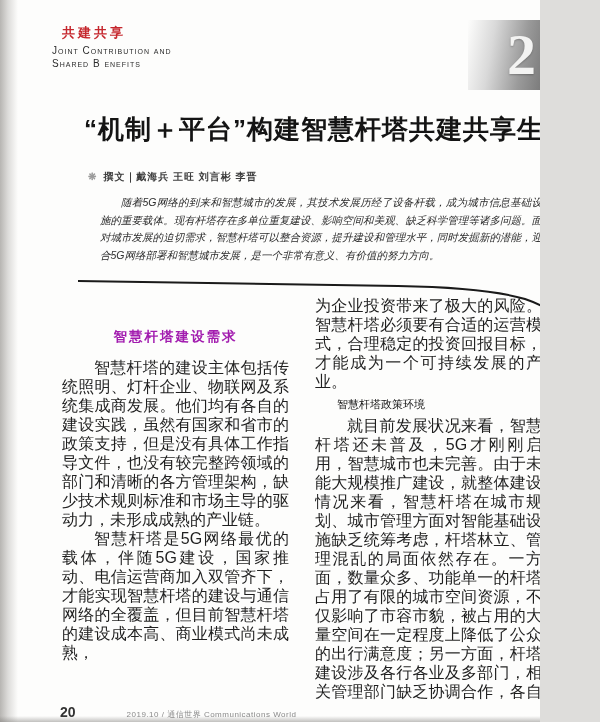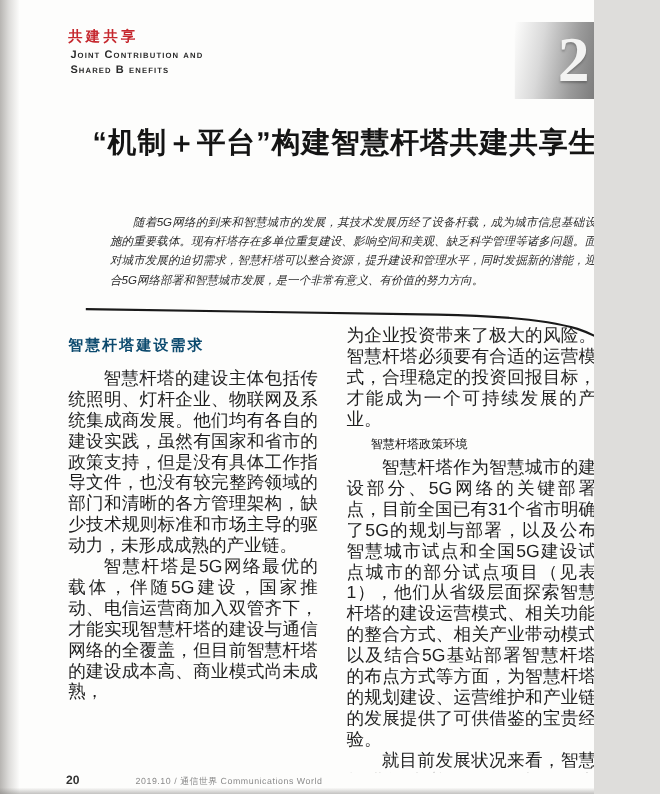--- a/index.html
+++ b/index.html
@@ -25,22 +25,22 @@
     background: linear-gradient(to top, rgba(120,118,115,.45), rgba(255,255,255,0));
     z-index: 5;
   }
 
   
   .section-cn {
     position: absolute; left: 62px; top: 24px;
     color: #c5272d; font-size: 13px; font-weight: bold; letter-spacing: 3px;
   }
   .section-en {
-    position: absolute; left: 64px; top: 44px;
-    font-size: 10px; font-weight: bold; color: #2b2b2b;
+    position: absolute; left: 52px; top: 44px;
+    font-size: 10px; font-weight: normal; color: #2b2b2b;
     letter-spacing: 1px; line-height: 13px;
     font-variant: small-caps;
   }
   .chapter-badge {
     position: absolute; left: 468px; top: 20px; width: 82px; height: 70px;
     background: linear-gradient(100deg, rgba(250,250,250,0) 0%, #d9d9d9 30%, #9a9a9a 65%, #6f6f6f 100%);
     display: flex; align-items: center; justify-content: flex-end;
     padding-right: 14px;
   }
   .chapter-num {
@@ -72,72 +72,74 @@
     position: absolute; left: 62px; top: 296px; width: 480px; height: 406px;
     display: flex; gap: 26px; overflow: hidden;
   }
   .col { width: 227px; overflow: hidden; }
   .col p {
     font-size: 16px; line-height: 19px; color: #1f1f1f;
     text-align: justify; text-indent: 2em;
   }
   .col p.continuation { text-indent: 0; }
   .col-heading {
-    margin: 9px 0 12px 0;
-    font-size: 13.5px; font-weight: bold; color: #0c4a6e; letter-spacing: 2px;
+    margin: 32px 0 12px 0;
+    font-size: 13.5px; font-weight: bold; color: #a21caf; letter-spacing: 2px; text-align: center;
   }
   .sub-heading {
     margin: 4px 0 2px 0;
     font-size: 11px; font-weight: normal; color: #111; text-indent: 2em;
     line-height: 19px;
   }
 
   
   .footer {
     position: absolute; left: 60px; top: 704px; display: flex; align-items: baseline; gap: 8px;
   }
-  .page-num { font-size: 11px; font-weight: bold; color: #333; }
+  .page-num { font-size: 14px; font-weight: bold; color: #333; }
   .footer-text { font-size: 8px; color: #8a8a8a; letter-spacing: .5px; margin-left: 43px; }
 </style>
 </head>
 <body>
 
 <div class="page">
 
   <div class="edge-left"></div>
   <div class="edge-bottom"></div>
 
   <div class="section-cn">共建共享</div>
   <div class="section-en">
     <div>Joint Contribution and</div>
     <div>Shared B enefits</div>
   </div>
   <div class="chapter-badge">
     <span class="chapter-num">2</span>
   </div>
 
   <h1 class="title">“机制＋平台”构建智慧杆塔共建共享生态</h1>
+  <div class="byline">
+    <span class="byline-icon">❋</span><span>撰文｜戴海兵 王旺 刘言彬 李晋</span>
+  </div>
   <p class="abstract">随着5G网络的到来和智慧城市的发展，其技术发展历经了设备杆载，成为城市信息基础设施的重要载体。现有杆塔存在多单位重复建设、影响空间和美观、缺乏科学管理等诸多问题。面对城市发展的迫切需求，智慧杆塔可以整合资源，提升建设和管理水平，同时发掘新的潜能，迎合5G网络部署和智慧城市发展，是一个非常有意义、有价值的努力方向。</p>
 
   <svg class="swoosh" width="470" height="36" viewBox="0 0 470 36">
     <path d="M0,9 L320,14 C380,15 420,19 447,27 C456,30 462,33 468,36" stroke="#1a1a1a" stroke-width="2" fill="none" stroke-linecap="round"></path>
   </svg>
 
   <div class="columns">
 
     <div class="col">
       <h2 class="col-heading">智慧杆塔建设需求</h2>
       <p>智慧杆塔的建设主体包括传统照明、灯杆企业、物联网及系统集成商发展。他们均有各自的建设实践，虽然有国家和省市的政策支持，但是没有具体工作指导文件，也没有较完整跨领域的部门和清晰的各方管理架构，缺少技术规则标准和市场主导的驱动力，未形成成熟的产业链。</p>
       <p>智慧杆塔是5G网络最优的载体，伴随5G建设，国家推动、电信运营商加入双管齐下，才能实现智慧杆塔的建设与通信网络的全覆盖，但目前智慧杆塔的建设成本高、商业模式尚未成熟，</p>
     </div>
 
     <div class="col">
       <p class="continuation">为企业投资带来了极大的风险。智慧杆塔必须要有合适的运营模式，合理稳定的投资回报目标，才能成为一个可持续发展的产业。</p>
       <h3 class="sub-heading">智慧杆塔政策环境</h3>
-      <p>智慧杆塔作为智慧城市的建设部分、5G网络的关键部署点，目前全国已有31个省市明确了5G的规划与部署，以及公布智慧城市试点和全国5G建设试点城市的部分试点项目（见表1），他们从省级层面探索智慧杆塔的建设运营模式、相关功能的整合方式、相关产业带动模式以及结合5G基站部署智慧杆塔的布点方式等方面，为智慧杆塔的规划建设、运营维护和产业链的发展提供了可供借鉴的宝贵经验。</p>
       <p>就目前发展状况来看，智慧杆塔还未普及，5G才刚刚启用，智慧城市也未完善。由于未能大规模推广建设，就整体建设情况来看，智慧杆塔在城市规划、城市管理方面对智能基础设施缺乏统筹考虑，杆塔林立、管理混乱的局面依然存在。一方面，数量众多、功能单一的杆塔占用了有限的城市空间资源，不仅影响了市容市貌，被占用的大量空间在一定程度上降低了公众的出行满意度；另一方面，杆塔建设涉及各行各业及多部门，相关管理部门缺乏协调合作，各自为政，极大影响了灯杆设施的管理效能。</p>
     </div>
 
   </div>
 
   <div class="footer">
     <span class="page-num">20</span>
     <span class="footer-text">2019.10 / 通信世界 Communications World</span>
   </div>
 

